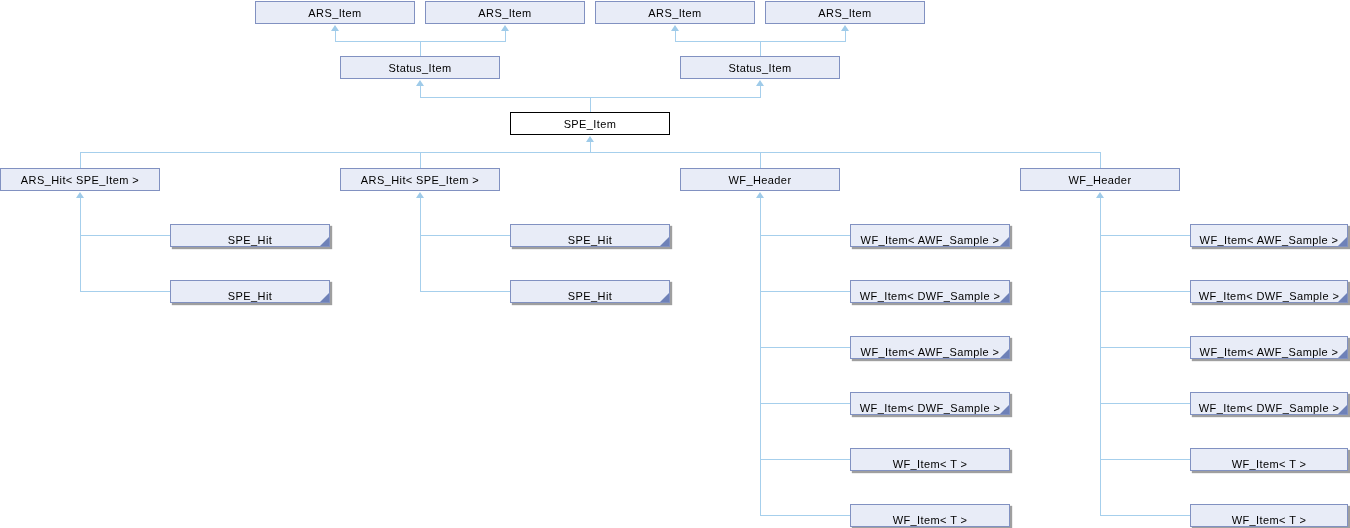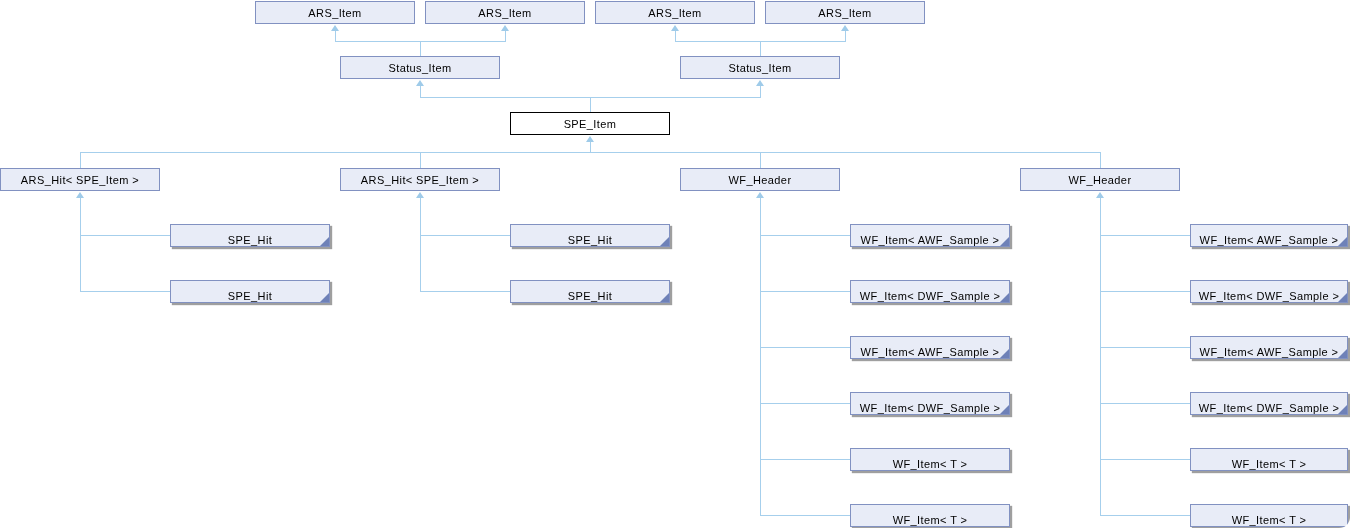--- a/index.html
+++ b/index.html
@@ -2,21 +2,20 @@
 <html><head>
 <meta charset="utf-8">
 <style>
   html,body { margin:0; padding:0; background:#ffffff; }
   #canvas {
     position:relative;
     width:1350px; height:528px;
     background:#ffffff;
     overflow:hidden;
     font-family:"Liberation Sans", sans-serif;
-    border-radius:11px;
   }
   .node {
     position:absolute;
     box-sizing:border-box;
     background:#e8ecf7;
     border:1px solid #8191c1;
     display:flex; align-items:center; justify-content:center;
     font-size:11px; letter-spacing:0.4px; color:#000;
     white-space:nowrap;
     cursor:pointer;

